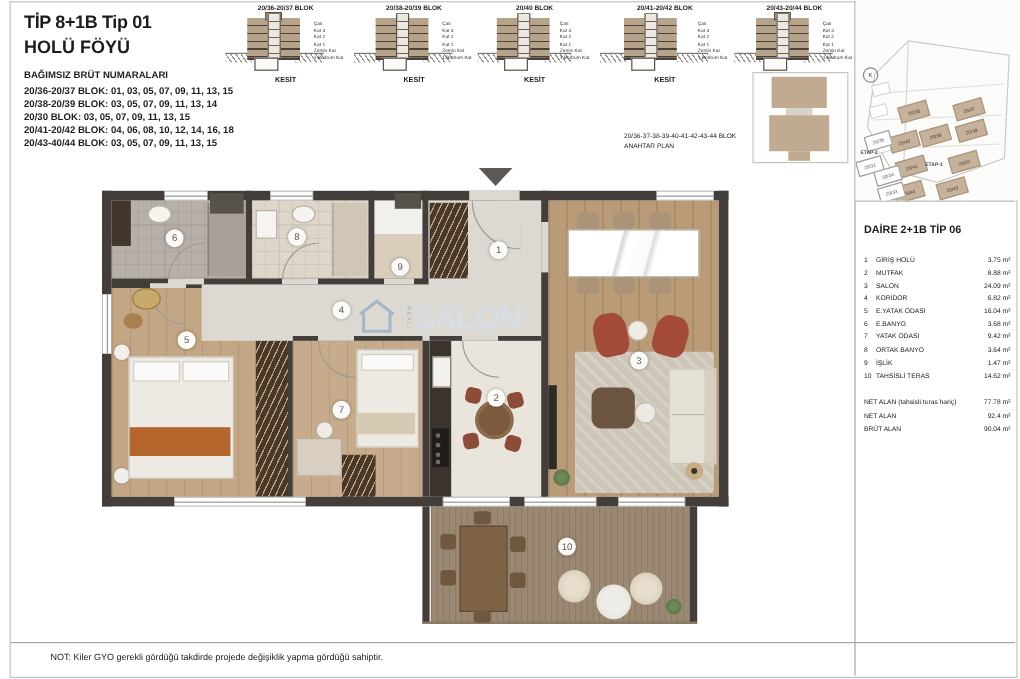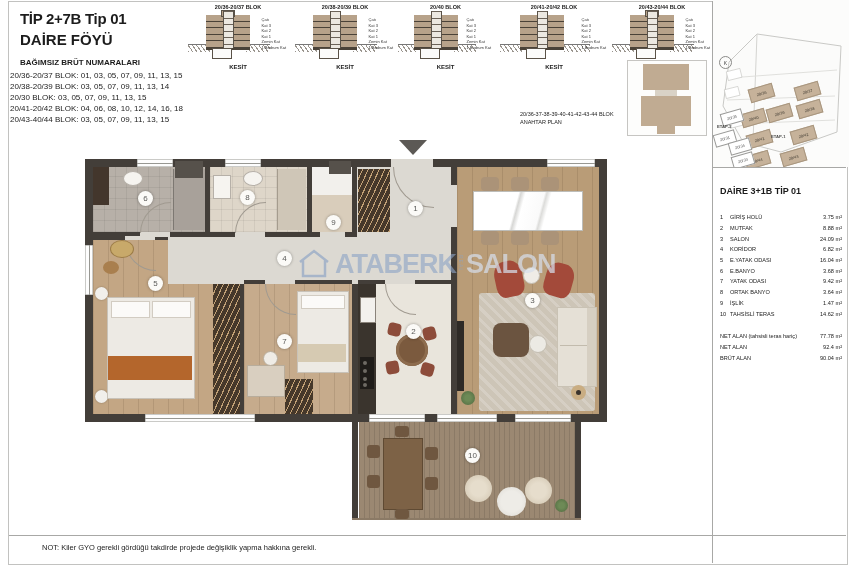--- a/index.html
+++ b/index.html
@@ -9,21 +9,21 @@
   
   .frame{position:absolute;left:8px;top:1px;width:838px;height:562px;border:1px solid #c2c2c0;}
   .vdiv{position:absolute;left:712px;top:1px;width:1px;height:562px;background:#a8a8a6;}
   .hdiv-map{position:absolute;left:713px;top:167px;width:133px;height:1px;background:#a8a8a6;}
   .hdiv-note{position:absolute;left:9px;top:535px;width:837px;height:1px;background:#a8a8a6;}
 
   
   .t1{left:20px;top:10px;font-size:15px;font-weight:bold;letter-spacing:-.3px;}
   .t2{left:20px;top:31px;font-size:15px;font-weight:bold;}
   .uheading{left:20px;top:58px;font-size:8px;font-weight:bold;}
-  .uline{left:10px;font-size:8px;font-weight:normal;white-space:nowrap;}
+  .uline{left:20px;font-size:8px;font-weight:bold;white-space:nowrap;}
 
   
   .elev{position:absolute;top:4px;height:72px;}
   .elev-title{font-size:5.5px;font-weight:bold;text-align:center;color:#222;}
   .elev-draw{position:relative;height:50px;margin-top:1px;}
   .ground{position:absolute;bottom:9px;height:7px;background:repeating-linear-gradient(55deg,#9a958e 0 1px,transparent 1px 3.5px);border-top:1px solid #777;}
   .bldg{position:absolute;bottom:11px;left:18px;width:44px;height:33px;
         background:repeating-linear-gradient(180deg,#b7a28a 0 5.6px,#4a4238 5.6px 6.6px);
         border-bottom:2px solid #4a4238;}
   .core{position:absolute;left:17px;top:-4px;width:9px;height:calc(100% + 4px);background:#ece8e1;
@@ -97,22 +97,22 @@
 </style>
 </head>
 <body>
 
 <div id="sheet">
   <div class="frame"></div>
   <div class="vdiv"></div>
   <div class="hdiv-map"></div>
   <div class="hdiv-note"></div>
 
-  <div class="abs t1">TİP 2+7B Tip 01</div>
-  <div class="abs t2">DAİRE FÖYÜ</div>
+  <div class="abs t1">TİP 8+1B Tip 01</div>
+  <div class="abs t2">HOLÜ FÖYÜ</div>
   <div class="abs uheading">BAĞIMSIZ BRÜT NUMARALARI</div>
   <div class="abs uline" style="top:71px;">20/36-20/37 BLOK: 01, 03, 05, 07, 09, 11, 13, 15</div>
   <div class="abs uline" style="top:82px;">20/38-20/39 BLOK: 03, 05, 07, 09, 11, 13, 14</div>
   <div class="abs uline" style="top:93px;">20/30 BLOK: 03, 05, 07, 09, 11, 13, 15</div>
   <div class="abs uline" style="top:104px;">20/41-20/42 BLOK: 04, 06, 08, 10, 12, 14, 16, 18</div>
   <div class="abs uline" style="top:115px;">20/43-40/44 BLOK: 03, 05, 07, 09, 11, 13, 15</div>
 
   <div class="elev" style="left:188px;width:100px;">
     <div class="elev-title">20/36-20/37 BLOK</div>
     <div class="elev-draw">
@@ -240,21 +240,21 @@
     <div class="smb" style="left:32px;top:153px;">20/44</div>
     <div class="smb" style="left:68px;top:150px;">20/43</div>
     <div class="smo" style="left:8px;top:111px;">20/35</div>
     <div class="smo" style="left:1px;top:132px;">20/31</div>
     <div class="smo" style="left:16px;top:140px;">20/34</div>
     <div class="smo" style="left:19px;top:154px;">20/33</div>
     <div class="etap" style="left:4px;top:124px;">ETAP-2</div>
     <div class="etap" style="left:58px;top:134px;">ETAP-1</div>
   </div>
 
-  <div class="abs p-title">DAİRE 3+1B TİP 01</div>
+  <div class="abs p-title">DAİRE 2+1B TİP 06</div>
   <div class="rooms">
     <div class="rrow">
         <span class="rn">1</span>
         <span class="rname">GİRİŞ HOLÜ</span>
         <span class="rarea">3.75 m²</span>
       </div>
     <div class="rrow">
         <span class="rn">2</span>
         <span class="rname">MUTFAK</span>
         <span class="rarea">8.88 m²</span>
@@ -308,21 +308,21 @@
     <div class="srow">
         <span class="slabel">NET ALAN</span>
         <span class="rarea">92.4 m²</span>
       </div>
     <div class="srow">
         <span class="slabel">BRÜT ALAN</span>
         <span class="rarea">90.04 m²</span>
       </div>
   </div>
 
-  <div class="abs note">NOT: Kiler GYO gerekli gördüğü takdirde projede değişiklik yapma hakkına gerekli.</div>
+  <div class="abs note">NOT: Kiler GYO gerekli gördüğü takdirde projede değişiklik yapma gördüğü sahiptir.</div>
 
   <div id="plan">
 
     <div class="floor wood" style="left:8px;top:91px;width:120px;height:178px;background-color:#c3a684;"></div>
     <div class="floor tile" style="left:8px;top:22px;width:117px;height:65px;background-color:#b7b0a8;"></div>
     <div class="floor" style="left:8px;top:22px;width:16px;height:38px;background:#43362c;"></div>
     <div class="floor" style="left:88px;top:24px;width:35px;height:61px;background:#a8a19a;border-left:1px solid #7d7872;"></div>
     <div class="floor tile" style="left:125px;top:22px;width:97px;height:65px;background-color:#ded6c9;"></div>
     <div class="floor" style="left:192px;top:24px;width:28px;height:61px;background:#cfc6b7;border-left:1px solid #a59c8e;"></div>
     <div class="floor" style="left:227px;top:22px;width:40px;height:28px;background:#f2f0ec;"></div>
@@ -463,17 +463,16 @@
     <div class="badge" style="left:192px;top:189px;">7</div>
     <div class="badge" style="left:155px;top:45px;">8</div>
     <div class="badge" style="left:241px;top:70px;">9</div>
     <div class="badge" style="left:380px;top:303px;">10</div>
   </div>
 
   <div class="wm wm-brand">
     <svg class="wm-house" width="36" height="32" viewBox="0 0 36 32">
       <path d="M4 14 L18 3 L32 14 M7 12 V28 H29 V12" fill="none" stroke="#8ca3c5" stroke-width="2.5"></path>
     </svg>
-    <span class="wm-a">ATABERK</span>
     <span class="wm-mid">REAL</span>
     <span class="wm-e">SALON</span>
   </div>
 </div>
 
 </body></html>

